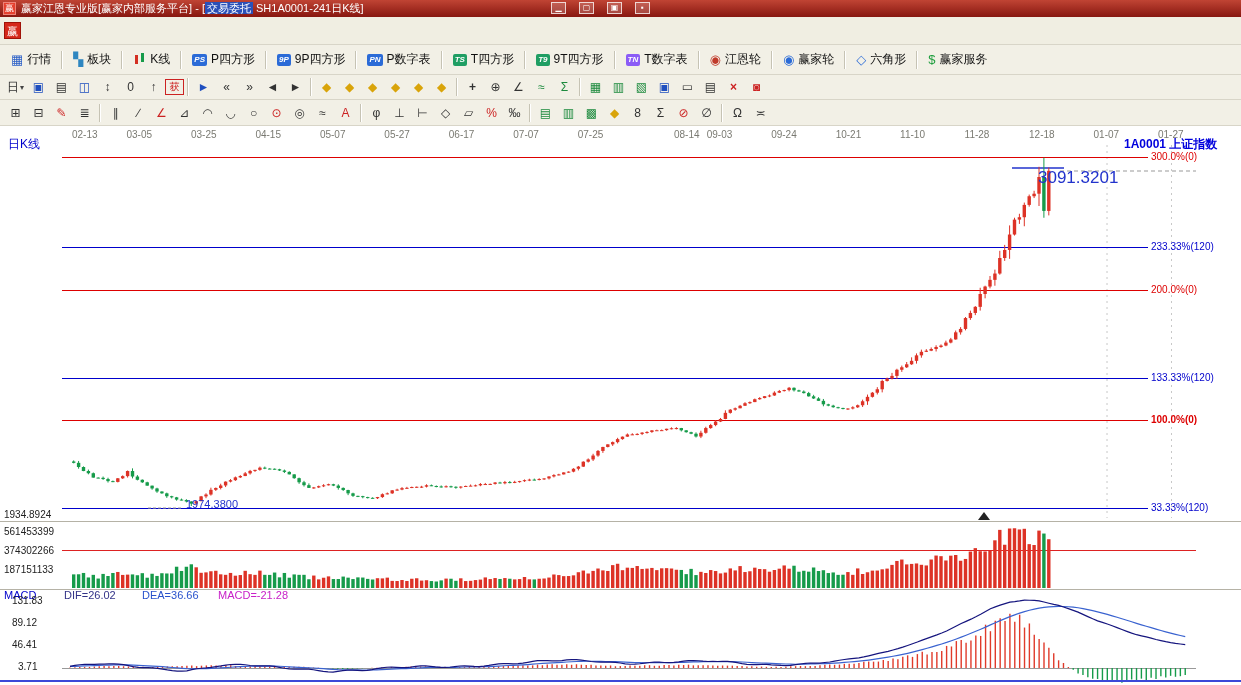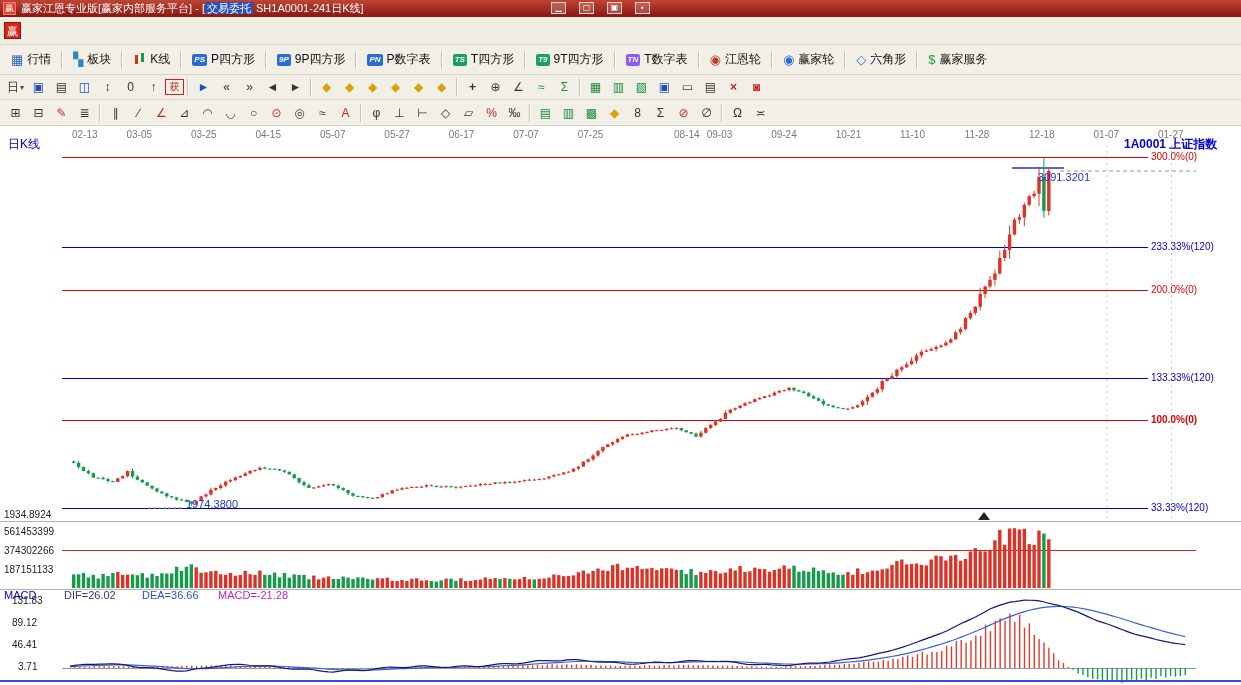--- a/index.html
+++ b/index.html
@@ -1062,21 +1062,21 @@
       <line x1="1170.6200000000001" y1="668" x2="1170.6200000000001" y2="675.8461524967737" stroke="#169b4a" stroke-width="1.4"></line>
       <line x1="1175.49" y1="668" x2="1175.49" y2="676.7959802750842" stroke="#169b4a" stroke-width="1.4"></line>
       <line x1="1180.3600000000001" y1="668" x2="1180.3600000000001" y2="676.1924243208405" stroke="#169b4a" stroke-width="1.4"></line>
       <line x1="1185.23" y1="668" x2="1185.23" y2="674.9423196516249" stroke="#169b4a" stroke-width="1.4"></line>
       <polyline points="70,666.455 74.87,666.3355676116571 79.74,666.14599375499 84.61,665.9434077924657 89.48,665.7622886360527 94.35,665.5972155121995 99.22,665.4093815154093 104.09,665.2559716952469 108.96000000000001,665.1020915286996 113.83,664.953477269074 118.7,664.8481749552514 123.57,664.8292017133443 128.44,664.9147029213465 133.31,665.1145461493112 138.18,665.3746677501539 143.05,665.6401158883676 147.92000000000002,665.8841024824148 152.79000000000002,666.1204851243194 157.66,666.3920459636331 162.53,666.7107231773347 167.4,667.0945665485153 172.26999999999998,667.5217256981715 177.14,667.9437487813536 182.01,668.3150119296685 186.88,668.6204285767268 191.75,668.7404311260761 196.62,668.7417599818413 201.49,668.6839191195207 206.36,668.5925884487602 211.23,668.4524125994957 216.1,668.2236772531598 220.97,667.944977848812 225.84,667.6063921096104 230.71,667.2370577919656 235.58,666.8871700591567 240.45000000000002,666.5972450810252 245.32,666.3732894237462 250.19,666.2653329875427 255.06,666.2121795421835 259.93,666.1658310462088 264.8,666.1150297010929 269.67,666.0871826166942 274.53999999999996,666.1274213618024 279.40999999999997,666.2674279754599 284.28,666.5028750167145 289.15,666.7931095277944 294.02,667.0832244888777 298.89,667.3350871657 303.76,667.5484657022912 308.63,667.7491060549812 313.5,667.9871509370705 318.37,668.2944235283265 323.24,668.6645996149125 328.11,669.0565823479383 332.98,669.4190249867955 337.85,669.6490198157171 342.72,669.7633232427489 347.59000000000003,669.8113728203285 352.46,669.8497985742722 357.33,669.9120315367345 362.2,669.991509331817 367.07,670.0281230977096 371.94,669.9785533523277 376.81,669.8230523736793 381.68,669.5808676232011 386.55,669.3015978476724 391.42,669.0377747362653 396.29,668.8462453831398 401.16,668.7089909110023 406.03000000000003,668.5786781060139 410.90000000000003,668.4069381407999 415.77,668.1733254430553 420.64,667.8973844138835 425.51,667.6573989998542 430.38,667.4958825771315 435.25,667.4263651531751 440.12,667.4229524615539 444.99,667.4340673463855 449.86,667.4120059304986 454.73,667.3094518858044 459.6,667.1536027675992 464.47,666.9956897662947 469.34000000000003,666.8808968877293 474.21000000000004,666.8218288345405 479.08,666.7916359485276 483.95,666.7203791445709 488.82,666.5692272341565 493.69,666.3326675142647 498.56,666.0436670767273 503.43,665.7552747050562 508.3,665.5098495714851 513.1700000000001,665.3043052234996 518.04,665.1086598156902 522.9100000000001,664.8742472040815 527.78,664.5647587441459 532.6500000000001,664.1796066073 537.52,663.755458652183 542.39,663.3656330997072 547.26,663.0453608450002 552.13,662.7930870072015 557,662.5707655807936 561.87,662.3263669357098 566.74,662.0249360800101 571.61,661.7311539417184 576.48,661.4761849229851 581.35,661.3040382219123 586.22,661.2405058459157 591.09,661.2736749202214 595.96,661.3577723846556 600.83,661.4585546037213 605.7,661.5402841516332 610.57,661.6069724202907 615.44,661.6965633560171 620.3100000000001,661.8549401249262 625.1800000000001,662.1054731996123 630.0500000000001,662.3604387196918 634.92,662.5813189424005 639.79,662.7238392149551 644.66,662.7679962961059 649.53,662.732983335791 654.4,662.6680038960279 659.27,662.6142872991672 664.14,662.5975698128898 669.01,662.6032227154141 673.88,662.5872765008864 678.75,662.5049847363869 683.62,662.3396320870963 688.49,662.1347392007691 693.36,661.9377770666388 698.23,661.7943758586351 703.1,661.720289899469 707.97,661.6915276813359 712.84,661.6586288082982 717.71,661.6382231425686 722.58,661.6092006817114 727.45,661.5909360011808 732.32,661.6273049673603 737.19,661.756347007837 742.0600000000001,661.9839144732847 746.9300000000001,662.2669394201074 751.8000000000001,662.5526089365493 756.67,662.7972333707809 761.54,662.9914605969957 766.41,663.1648160738406 771.28,663.3667962196731 776.15,663.5741672969694 781.02,663.7978156529089 785.89,664.0098573890886 790.76,664.1640199601422 795.63,664.2267619668544 800.5,664.2003042282922 805.37,664.0927457350768 810.24,663.9619948886258 815.11,663.8496692681539 819.98,663.7594940446705 824.85,663.6090214872049 829.72,663.4178307999711 834.59,663.1456582925509 839.46,662.8010285131737 844.33,662.4052234817646 849.2,661.9831165986983 854.07,661.5513788747878 858.94,661.111265328609 863.8100000000001,660.6092046608004 868.6800000000001,660.0338923557696 873.5500000000001,659.3813849902344 878.4200000000001,658.6619409450175 883.29,657.8977126509417 888.16,657.112754282553 893.03,656.2596624722989 897.9,655.3445273617109 902.77,654.3599786419712 907.64,653.2957876943979 912.51,652.1504677741297 917.38,650.9369240135561 922.25,649.6376037264527 927.12,648.2811732429208 931.99,646.8846267230522 936.86,645.4485354613148 941.73,643.96159215279 946.6,642.4117736617067 951.47,640.7397415342731 956.34,638.9654625416998 961.21,637.1177964559342 966.08,635.2233655283346 970.95,633.2960161668191 975.82,631.3086370229001 980.69,629.2513606279919 985.5600000000001,627.1151291931156 990.4300000000001,624.9021796287406 995.3000000000001,622.7372284691079 1000.1700000000001,620.6320096225566 1005.04,618.596370832698 1009.91,616.6281785707022 1014.78,614.829435198504 1019.65,613.161950119405 1024.52,611.5934445858661 1029.3899999999999,610.2304677904143 1034.26,609.0576755441484 1039.13,608.0704045446477 1044,607.344775758806 1048.87,606.85350492388 1053.74,606.558216403997 1058.6100000000001,606.4169932941106 1063.48,606.488662975335 1068.35,606.7446399954539 1073.22,607.1739586114137 1078.0900000000001,607.7743942937811 1082.96,608.5710465484909 1087.83,609.5423228565079 1092.7,610.6552567683501 1097.57,611.8741588287296 1102.44,613.141380769727 1107.31,614.450262245866 1112.18,615.8086351366707 1117.05,617.2293013528385 1121.92,618.7026184658935 1126.79,620.222035878497 1131.66,621.7684148298518 1136.53,623.3197926320274 1141.4,624.8167312720892 1146.27,626.2670895958224 1151.14,627.6907932621156 1156.01,629.1096906874634 1160.88,630.4896595616893 1165.75,631.8329560307308 1170.6200000000001,633.1289643584629 1175.49,634.3648503142967 1180.3600000000001,635.5216045868087 1185.23,636.6122191548722" fill="none" stroke="#3a63d0" stroke-width="1.2"></polyline>
       <polyline points="70,666.455 74.87,665.4597300971428 79.74,664.7557854727637 84.61,664.457777400621 89.48,664.4340814890247 94.35,664.3866792706086 99.22,664.0319322056156 104.09,664.1309663473888 108.96000000000001,663.9736369740193 113.83,663.863639365153 118.7,664.075957987219 123.57,664.6900646060257 128.44,665.5417117800288 133.31,666.5800631543862 138.18,667.2822261563334 143.05,667.5867355686013 147.92000000000002,667.6733375054279 152.79000000000002,667.8539578316203 157.66,668.3834921186002 162.53,669.0476894111457 167.4,669.9094179371739 172.26999999999998,670.6542261289828 177.14,671.0385847246895 182.01,671.0376083506438 186.88,670.860150655155 191.75,669.6204498213045 196.62,668.7515049241186 201.49,668.259752795837 206.36,667.9228301965164 211.23,667.4244563715561 216.1,666.5462847133634 220.97,665.901182216927 225.84,665.1234300221327 230.71,664.5286061292371 235.58,664.3213266852248 240.45000000000002,664.4711285747279 245.32,664.7309479370333 250.19,665.4736524553837 255.06,665.8223876095495 259.93,665.8259420757281 264.8,665.7424865035754 269.67,665.8829706644381 274.53999999999996,666.4225054925945 279.40999999999997,667.2941431422818 284.28,668.2294866525823 289.15,668.9214959423801 294.02,669.2107342034889 298.89,669.1820801290633 303.76,669.1132416372934 308.63,669.2204686413745 313.5,669.7328134057258 318.37,670.5477558642043 323.24,671.3792242498757 328.11,671.9311223901269 332.98,672.0769376717489 337.85,671.335648561142 342.72,670.6015483743155 347.59000000000003,670.1637363892462 352.46,670.1315874365257 357.33,670.368406594791 362.2,670.5743464957562 367.07,670.2966240475873 371.94,669.6150418861941 376.81,668.6827118635912 381.68,667.8048461196944 386.55,667.2536194937956 391.42,667.1030719192797 396.29,667.4416967935528 401.16,667.7024581153266 406.03000000000003,667.6230508694324 410.90000000000003,667.1475117292305 415.77,666.4601656595955 420.64,665.8738168666238 425.51,665.8975059636392 430.38,666.3114288104978 435.25,666.916570710828 440.12,667.3979260563324 444.99,667.515576501817 449.86,667.2502222139951 454.73,666.5573888913799 459.6,666.010709234094 464.47,665.837661090062 469.34000000000003,666.0390824449164 474.21000000000004,666.3886631111565 479.08,666.5702214510997 483.95,666.1978292488882 488.82,665.460779891118 493.69,664.5978962350576 498.56,663.9243305347863 503.43,663.6403973128014 508.3,663.7100652586308 513.1700000000001,663.7969800049391 518.04,663.6739268250877 522.9100000000001,663.1552213856179 527.78,662.2951767046184 532.6500000000001,661.3551576037634 537.52,660.6450403146587 542.39,660.5069123815514 547.26,660.6966976438151 552.13,660.9430788633447 557,660.9404084538018 561.87,660.5341102050952 566.74,659.8144431382124 571.61,659.5767515942458 576.48,659.6064121189415 581.35,660.0416290807109 586.22,660.7746017552743 591.09,661.5169147984639 595.96,661.974487123839 600.83,662.1976242102031 605.7,662.1396341696532 610.57,662.0960197237797 615.44,662.3535635513445 620.3100000000001,663.0163697635921 625.1800000000001,663.942715747311 630.0500000000001,664.2301858669412 634.92,664.2011072422644 639.79,663.7689878803551 644.66,663.0918148912123 649.53,662.4762216268151 654.4,662.1914880044317 659.27,662.2203655888555 664.14,662.4749749135216 669.01,662.6446773339261 673.88,662.4703375943503 678.75,661.901511796723 683.62,661.1270459922991 688.49,660.632191367703 693.36,660.4933880830159 698.23,660.7427669999419 703.1,661.176992865584 707.97,661.4806047483594 712.84,661.4173704060227 717.71,661.4885815938844 722.58,661.3963693020924 727.45,661.4569950106228 732.32,661.8940107193426 737.19,662.7026553046663 742.0600000000001,663.6527425532348 746.9300000000001,664.342455696807 751.8000000000001,664.6475187237903 756.67,664.591145888479 761.54,664.4157935892381 766.41,664.4360895707031 771.28,664.847983955778 776.15,665.0948885304759 781.02,665.4379035964649 785.89,665.5648301210726 790.76,665.294545481203 795.63,664.6868700160765 800.5,664.0062808121698 805.37,663.3039834514971 810.24,663.003155347985 815.11,663.0259480513598 819.98,663.0982090724591 824.85,662.5055560657906 829.72,662.0157657602558 834.59,661.1497265714706 839.46,660.2737434644073 844.33,659.5026532514308 849.2,658.8876661228792 854.07,658.3853022327773 858.94,657.8837659899639 863.8100000000001,656.9274264302047 868.6800000000001,655.8149354522099 873.5500000000001,654.5963309763099 878.4200000000001,653.3860179467599 883.29,652.2933718277195 888.16,651.3563929143694 893.03,650.0036558637694 897.9,648.6335365507312 902.77,647.1399546972141 907.64,645.4917207455262 912.51,643.7514550254964 917.38,642.0376031026838 922.25,640.1092549543608 927.12,638.3340163636869 931.99,636.6432855773488 936.86,634.9171995419072 941.73,633.057341223608 946.6,631.0464380604288 951.47,628.4781725997607 956.34,625.954083262829 961.21,623.5682451603203 966.08,621.3308720592709 970.95,619.1621208490385 975.82,616.7345233008274 980.69,614.164667065331 985.5600000000001,611.4494320040237 990.4300000000001,608.6738828233234 995.3000000000001,606.8609199651347 1000.1700000000001,605.1937380811798 1005.04,603.6683530404017 1009.91,602.1947686494001 1014.78,601.6386504690512 1019.65,600.9337262060114 1024.52,600.0910706732477 1029.3899999999999,600.2353046237675 1034.26,600.4571990715319 1039.13,600.8304172149756 1044,602.0234979959674 1048.87,603.2508521344223 1053.74,604.3927672581884 1058.6100000000001,605.381357154944 1063.48,607.0142406376476 1068.35,608.621804809659 1073.22,610.3222951284519 1078.0900000000001,612.1775892978096 1082.96,614.4131630830287 1087.83,616.6650157819662 1092.7,618.8167721218593 1097.57,620.8127739381791 1102.44,622.4343416703741 1107.31,624.0487264042198 1112.18,625.7700363359044 1117.05,627.6475202714031 1121.92,629.506943961629 1126.79,631.3644302375895 1131.66,633.1085271397881 1136.53,634.6965631813143 1141.4,635.7942812992093 1146.27,636.9030506365327 1151.14,638.1312868149321 1156.01,639.5149384733472 1160.88,640.6094313060132 1165.75,641.6837968037015 1170.6200000000001,642.6330254284982 1175.49,643.4280139904121 1180.3600000000001,644.0044692518966 1185.23,644.6100593206706" fill="none" stroke="#15157e" stroke-width="1.2"></polyline>
     </svg>
   <div id="overlays" style="position:absolute;left:0;top:-126px;width:1241px;height:685px;pointer-events:none">
     <div class="lbl lbl12" style="left:8px;top:139px;color:#0000cc">日K线</div>
     <div class="lbl lbl12" style="left:1124px;top:139px;color:#0000dd;font-weight:bold">1A0001 上证指数</div>
-    <div class="lbl" style="left:1038px;top:172px;color:#2233cc;font-size:11px">3091.3201</div>
+    <div class="lbl" style="left:1038px;top:172px;color:#2233cc;font-size:17px">3091.3201</div>
     <div class="lbl" style="left:186px;top:499px;color:#2233cc;font-size:11px">1974.3800</div>
     <div class="lbl" style="left:4px;top:509px;color:#222">1934.8924</div>
     <div class="lbl" style="left:4px;top:526px;color:#222">561453399</div>
     <div class="lbl" style="left:4px;top:545px;color:#222">374302266</div>
     <div class="lbl" style="left:4px;top:564px;color:#222">187151133</div>
     <div class="lbl" style="left:4px;top:590px;color:#0000cc;font-size:11px">MACD</div>
     <div class="lbl" style="left:64px;top:590px;color:#333388;font-size:11px">DIF=26.02</div>
     <div class="lbl" style="left:142px;top:590px;color:#2952cc;font-size:11px">DEA=36.66</div>
     <div class="lbl" style="left:218px;top:590px;color:#c820c8;font-size:11px">MACD=-21.28</div>
     <div class="lbl" style="left:12px;top:595px;color:#222">131.83</div>

